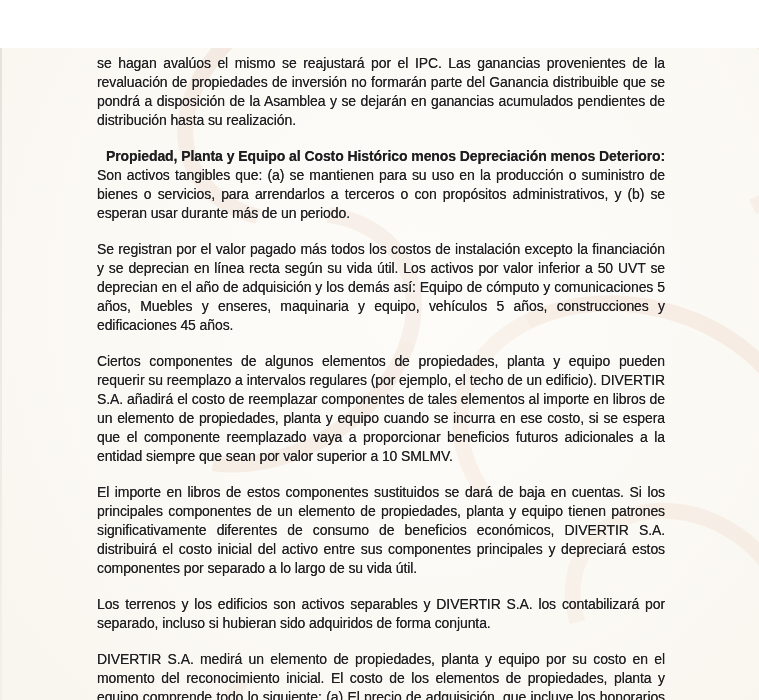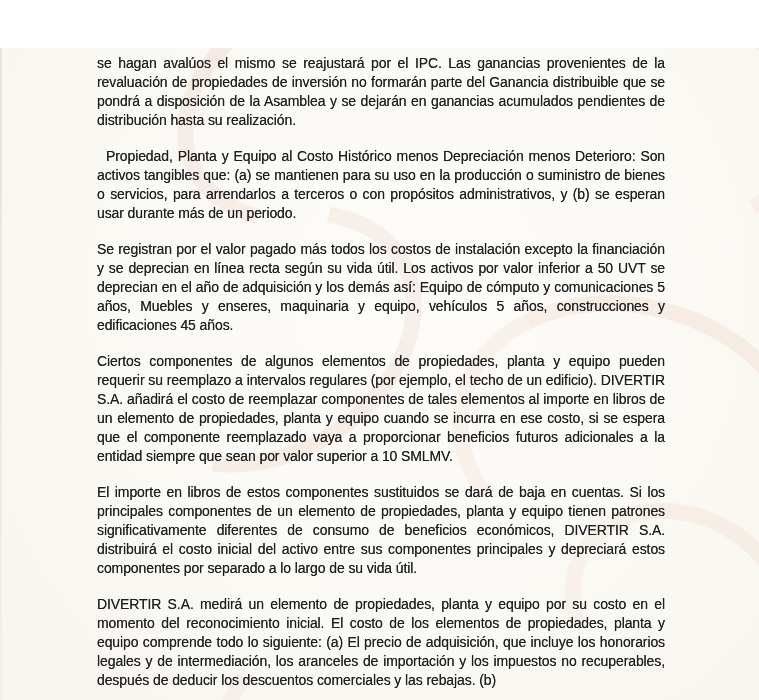--- a/index.html
+++ b/index.html
@@ -79,21 +79,21 @@
     font-size: 14px;
     letter-spacing: -0.1px;
     line-height: 19px;
     text-align: justify;
     text-shadow: 0 0 0.35px rgba(25, 25, 30, 0.75);
   }
   .text-block p {
     margin: 0 0 17px 0;
   }
   .bold-lead {
-    font-weight: 400;
+    font-weight: 700;
     padding-left: 9px;
   }
 </style>
 </head>
 <body>
 
 <div class="scan-page">
 
   <div class="watermark-layer">
     <div class="wm-arc wm-1"></div>
@@ -111,18 +111,19 @@
     <p>se hagan avalúos el mismo se reajustará por el IPC. Las ganancias provenientes de la revaluación de propiedades de inversión no formarán parte del Ganancia distribuible que se pondrá a disposición de la Asamblea y se dejarán en ganancias acumulados pendientes de distribución hasta su realización.</p>
 
     <p><span class="bold-lead">Propiedad, Planta y Equipo al Costo Histórico menos Depreciación menos Deterioro:</span><span> Son activos tangibles que: (a) se mantienen para su uso en la producción o suministro de bienes o servicios, para arrendarlos a terceros o con propósitos administrativos, y (b) se esperan usar durante más de un periodo.</span></p>
 
     <p>Se registran por el valor pagado más todos los costos de instalación excepto la financiación y se deprecian en línea recta según su vida útil. Los activos por valor inferior a 50 UVT se deprecian en el año de adquisición y los demás así: Equipo de cómputo y comunicaciones 5 años, Muebles y enseres, maquinaria y equipo, vehículos 5 años, construcciones y edificaciones 45 años.</p>
 
     <p>Ciertos componentes de algunos elementos de propiedades, planta y equipo pueden requerir su reemplazo a intervalos regulares (por ejemplo, el techo de un edificio). DIVERTIR S.A. añadirá el costo de reemplazar componentes de tales elementos al importe en libros de un elemento de propiedades, planta y equipo cuando se incurra en ese costo, si se espera que el componente reemplazado vaya a proporcionar beneficios futuros adicionales a la entidad siempre que sean por valor superior a 10 SMLMV.</p>
 
     <p>El importe en libros de estos componentes sustituidos se dará de baja en cuentas. Si los principales componentes de un elemento de propiedades, planta y equipo tienen patrones significativamente diferentes de consumo de beneficios económicos, DIVERTIR S.A. distribuirá el costo inicial del activo entre sus componentes principales y depreciará estos componentes por separado a lo largo de su vida útil.</p>
 
+    <p>Los terrenos y los edificios son activos separables y DIVERTIR S.A. los contabilizará por separado, incluso si hubieran sido adquiridos de forma conjunta.</p>
 
     <p>DIVERTIR S.A. medirá un elemento de propiedades, planta y equipo por su costo en el momento del reconocimiento inicial. El costo de los elementos de propiedades, planta y equipo comprende todo lo siguiente: (a) El precio de adquisición, que incluye los honorarios legales y de intermediación, los aranceles de importación y los impuestos no recuperables, después de deducir los descuentos comerciales y las rebajas. (b)</p>
 
   </div>
 
 </div>
 
 </body></html>

